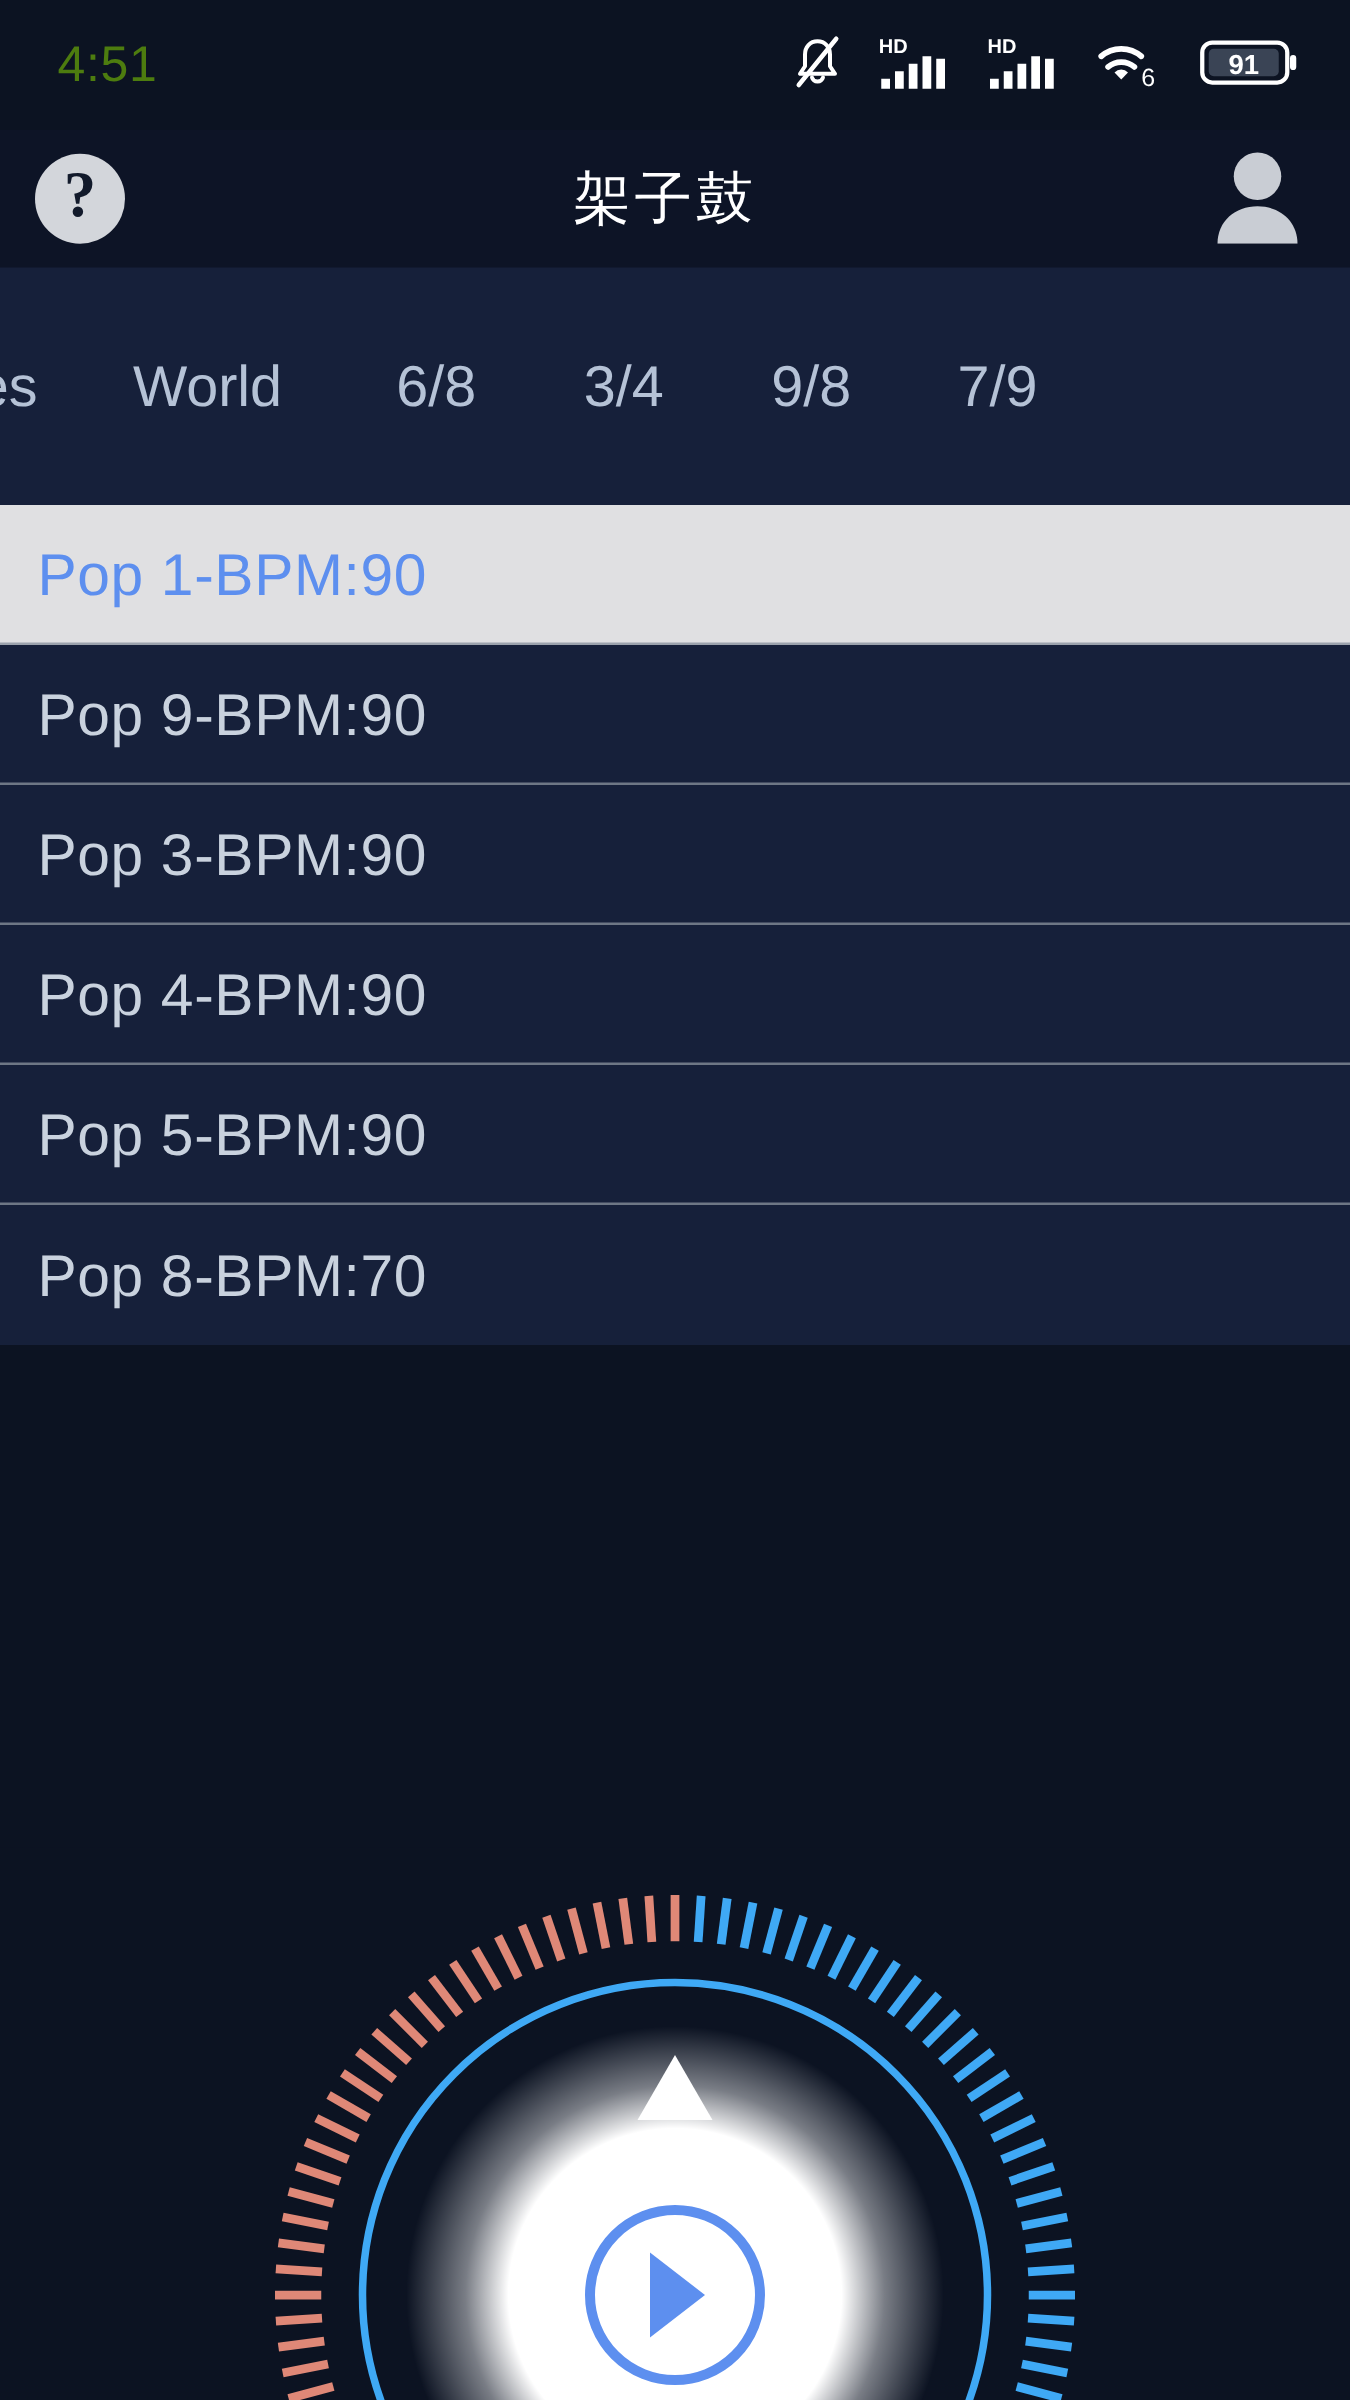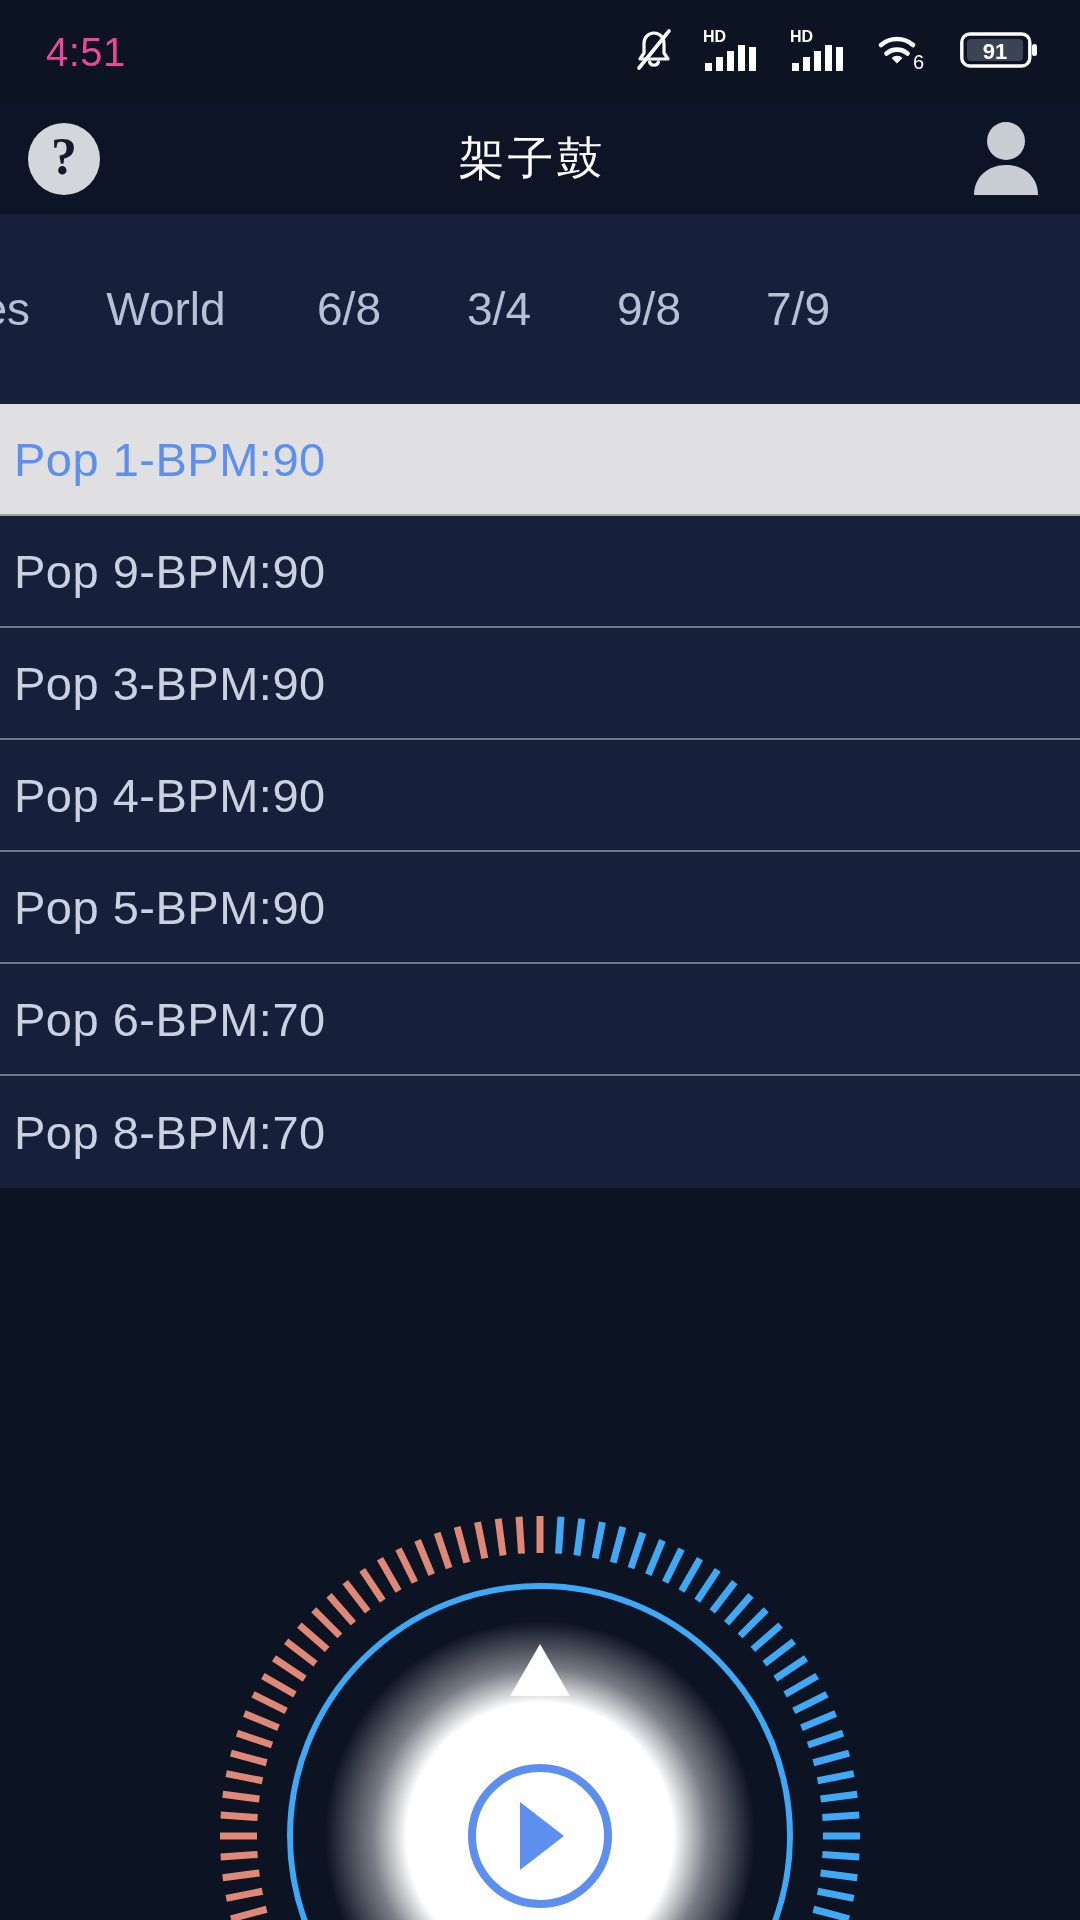--- a/index.html
+++ b/index.html
@@ -13,21 +13,21 @@
 
   
   .statusbar {
     height:104px; width:100%;
     background:#0C1322;
     display:flex; align-items:center;
     padding:0 40px 0 46px;
     position:relative;
   }
   .status-time {
-    color:#ec4899; font-size:40px; font-weight:400; letter-spacing:.5px;
+    color:#4d7c0f; font-size:40px; font-weight:400; letter-spacing:.5px;
   }
   .status-icons {
     margin-left:auto; display:flex; align-items:center; gap:29px;
   }
   .sic { display:block; }
 
   
   .appbar {
     height:110px; width:100%;
     background:#0D1426;
@@ -70,21 +70,21 @@
     display:flex; align-items:center; justify-content:center;
     height:100%;
   }
   .tab.partial { margin-left:-72px; }
 
   
   .patternlist { width:100%; background:#16203A; }
   .prow {
     height:112px; width:100%;
     display:flex; align-items:center;
-    padding-left:14px;
+    padding-left:30px;
     background:#16203A;
     border-bottom:2px solid #6E7785;
     position:relative;
   }
   .prow .plabel {
     font-size:47px; font-weight:300; color:#C9D2DE; letter-spacing:.5px;
   }
   .prow.selected {
     background:#E0E0E2; border-bottom:2px solid #9BA2AC;
   }
@@ -191,23 +191,20 @@
       <span class="plabel">Pop 9-BPM:90</span>
     </div>
     <div class="prow">
       <span class="plabel">Pop 3-BPM:90</span>
     </div>
     <div class="prow">
       <span class="plabel">Pop 4-BPM:90</span>
     </div>
     <div class="prow">
       <span class="plabel">Pop 5-BPM:90</span>
-    </div>
-    <div class="prow">
-      <span class="plabel">Pop 6-BPM:70</span>
     </div>
     <div class="prow" style="border-bottom:none">
       <span class="plabel">Pop 8-BPM:70</span>
     </div>
   </div>
 
   <div class="dialzone">
     <div class="dialwrap">
       <svg viewBox="0 0 680 680">
         <defs>

